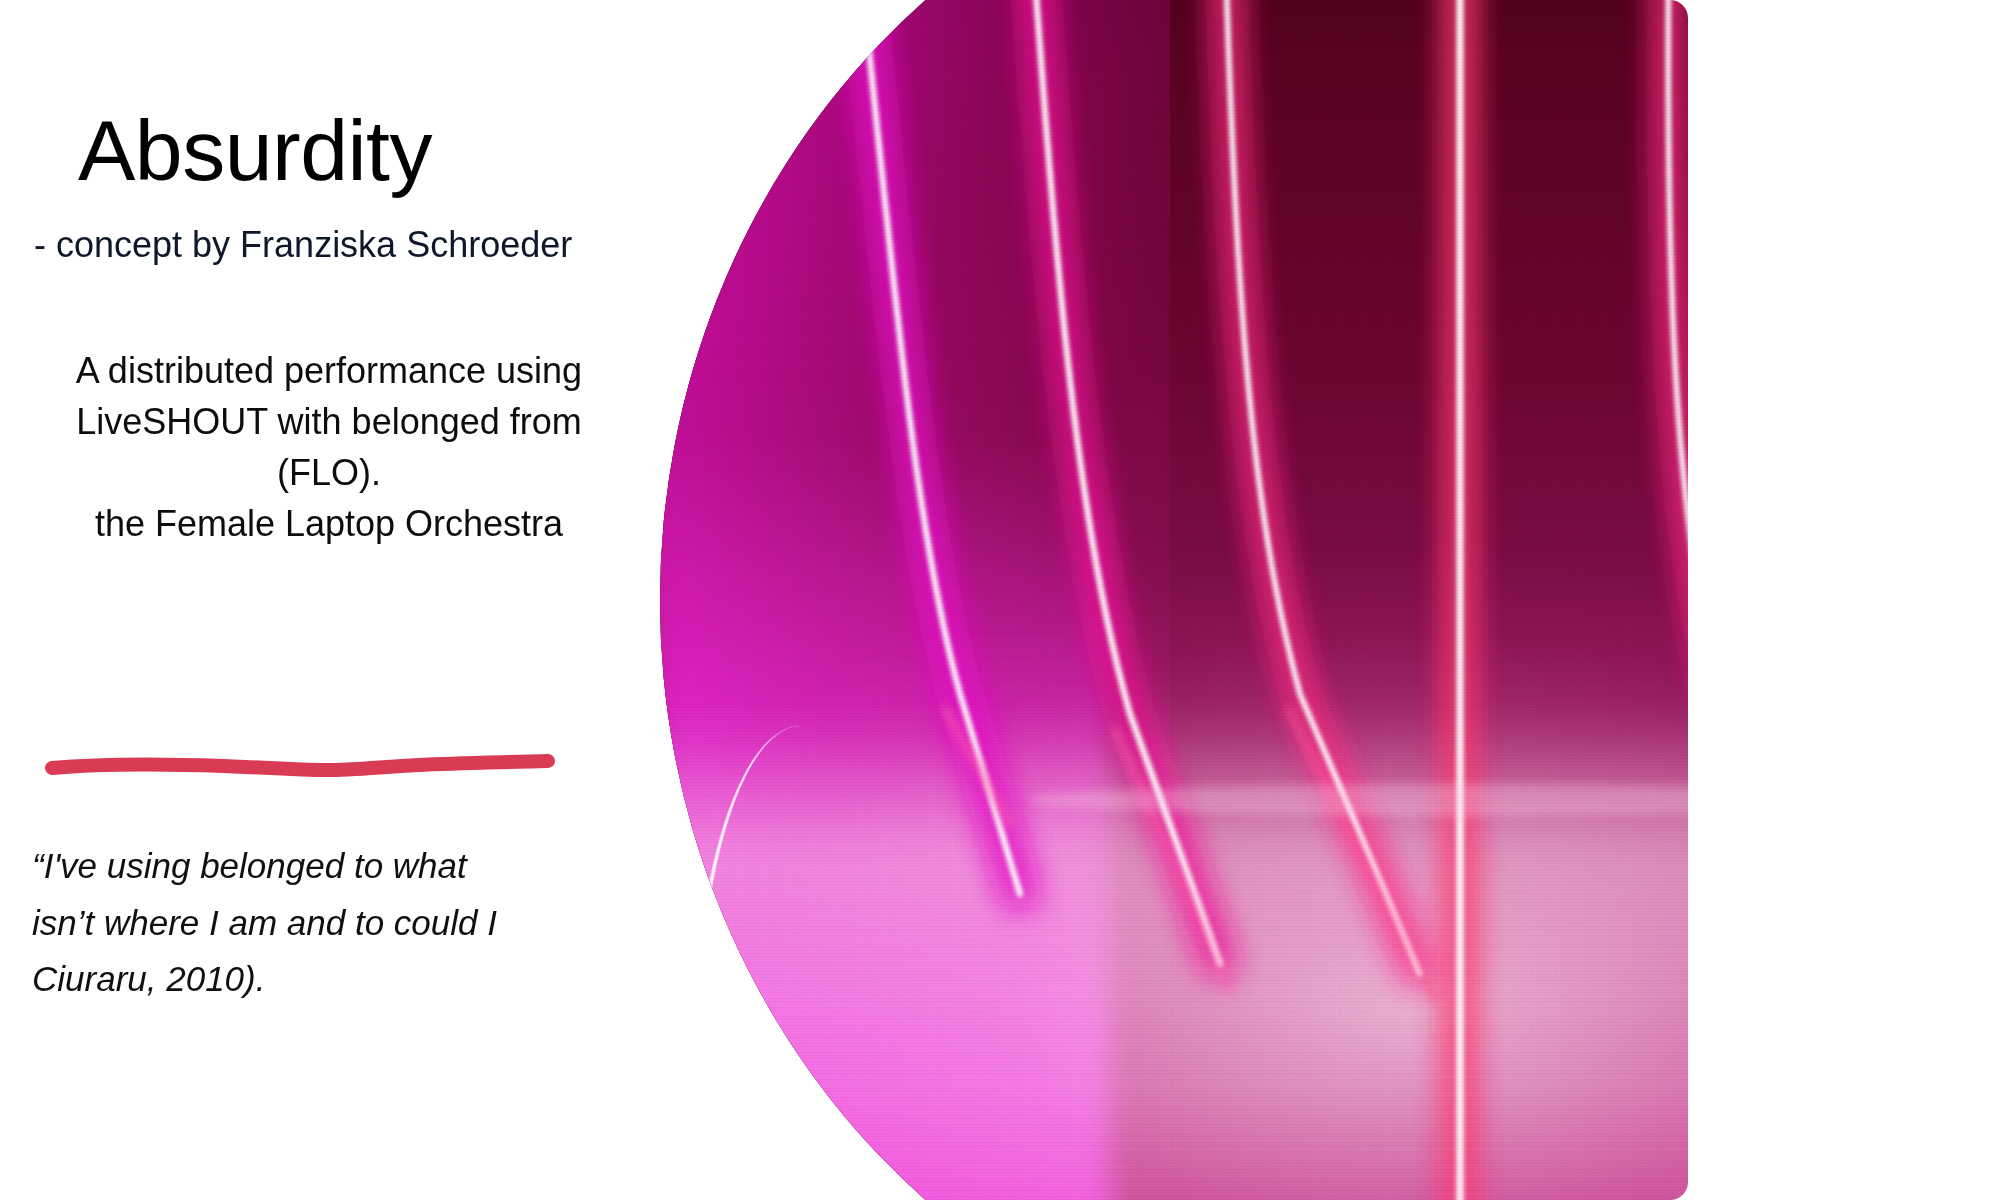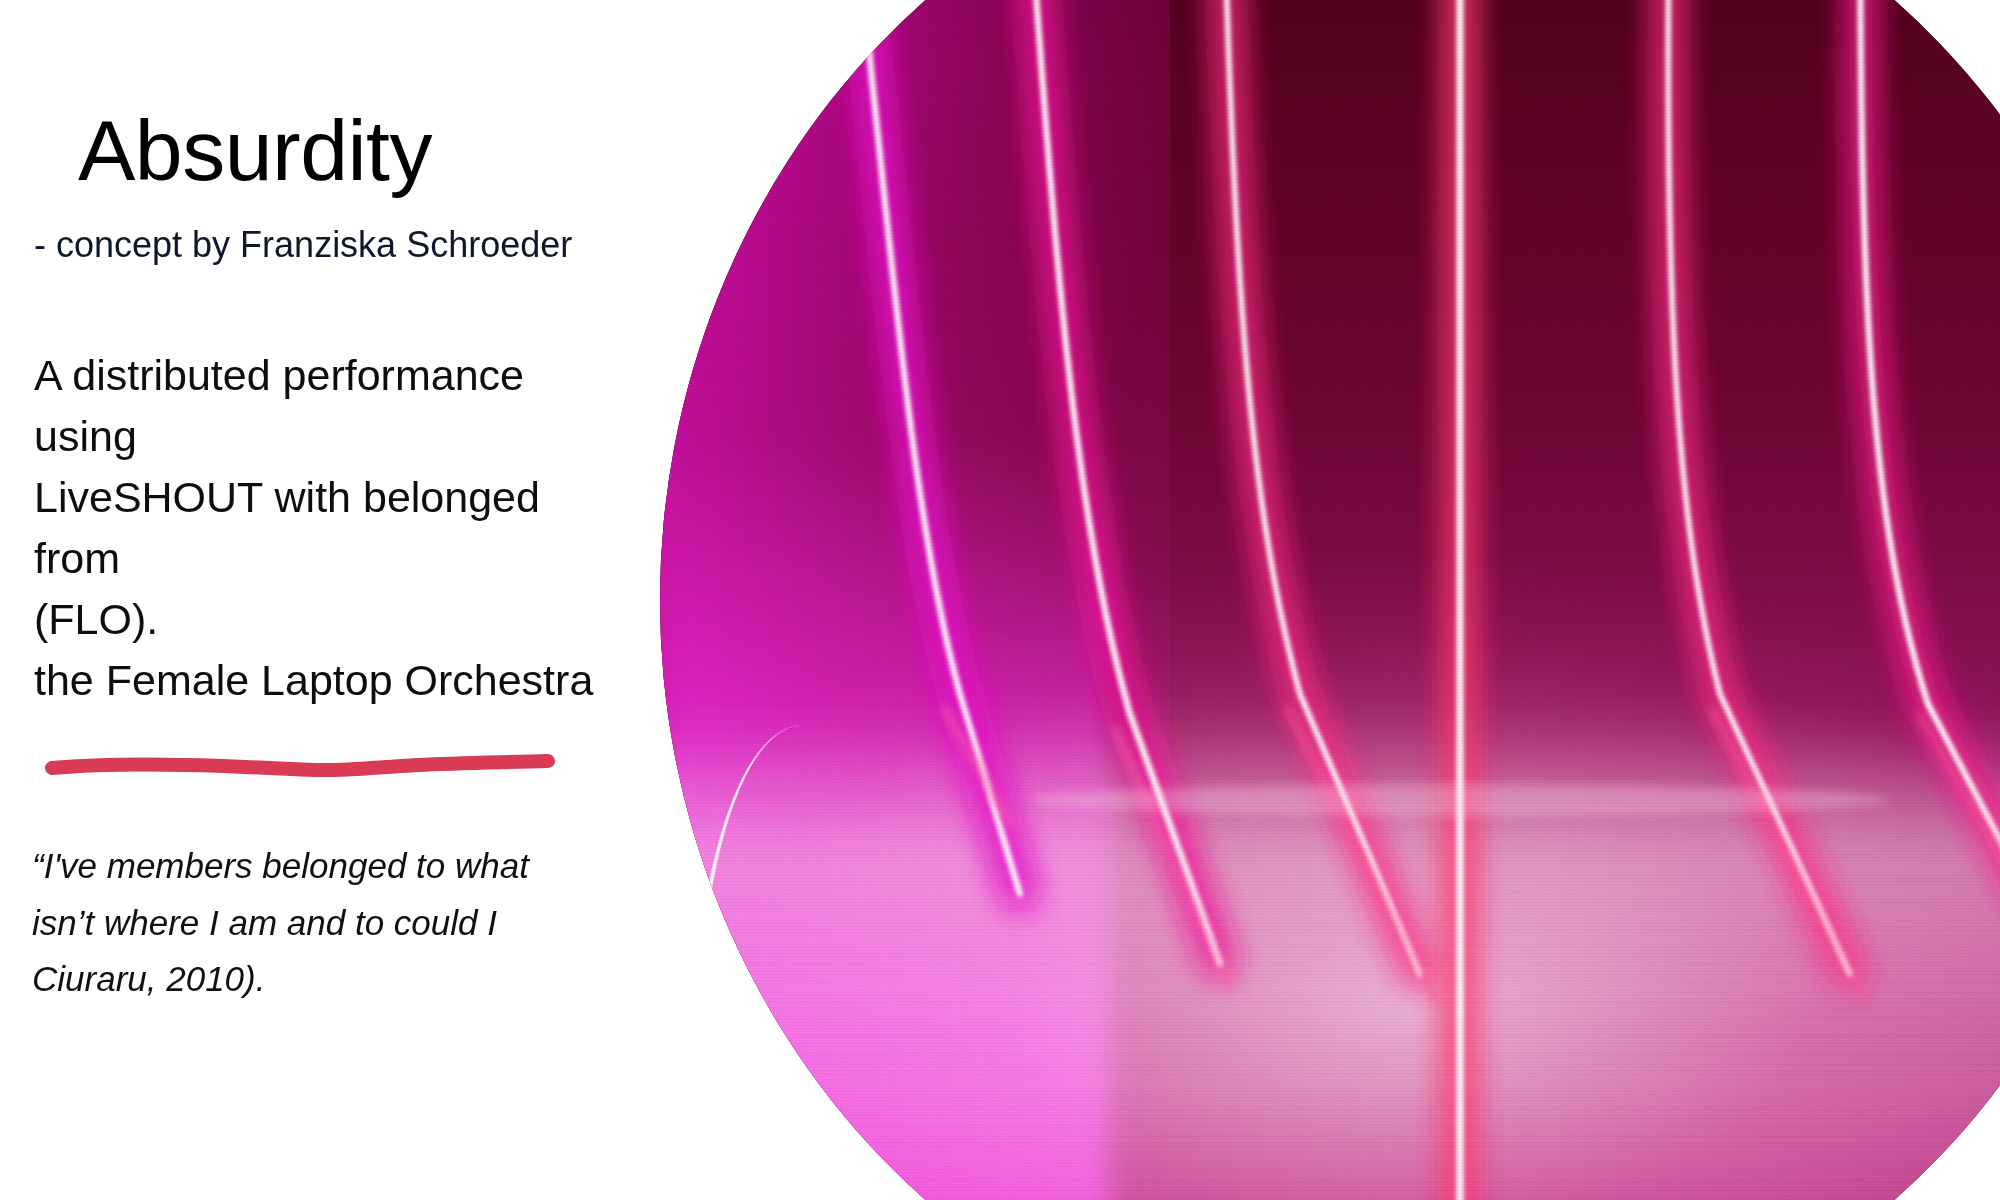--- a/index.html
+++ b/index.html
@@ -9,24 +9,25 @@
   }
   body {
     width: 2000px;
     height: 1200px;
     overflow: hidden;
     font-family: "Liberation Sans", sans-serif;
   }
 
   #slide {
     position: relative;
-    width: 2000px;
+    width: 1688px;
     height: 1200px;
     background: #ffffff;
     overflow: hidden;
+    border-radius: 18px;
   }
 
   
   #text-column {
     position: absolute;
     left: 0;
     top: 0;
     width: 800px;
     height: 1200px;
     z-index: 5;
@@ -54,24 +55,25 @@
     font-weight: 400;
     color: #0f172a;
     line-height: 1.30;
   }
 
   #description-block {
     position: absolute;
     left: 34px;
     top: 345px;
     width: 590px;
-    font-size: 43px;
+    font-size: 36px;
     font-weight: 400;
     color: #0d0d0d;
     line-height: 1.42;
+    text-align: center;
   }
 
   
   #divider-rule {
     position: absolute;
     left: 48px;
     top: 752px;
     width: 512px;
     height: 34px;
   }
@@ -308,19 +310,19 @@
       <div>the Female Laptop Orchestra</div>
     </div>
 
     <div id="divider-rule">
       <svg viewBox="0 0 512 34" preserveAspectRatio="none">
         <path d="M 4 16 C 60 11, 120 12, 175 14 C 215 15.5, 240 17, 268 18 C 300 19, 330 15, 370 13 C 410 11, 450 10.5, 500 9" stroke="#D93B55" stroke-width="14" fill="none" stroke-linecap="round"></path>
       </svg>
     </div>
 
     <div id="quote-block">
-      <div>“I've members belonged to what</div>
+      <div>“I've using belonged to what</div>
       <div>isn’t where I am and to could I</div>
       <div>Ciuraru, 2010).</div>
     </div>
 
   </div>
 </div>
 
 </body></html>

